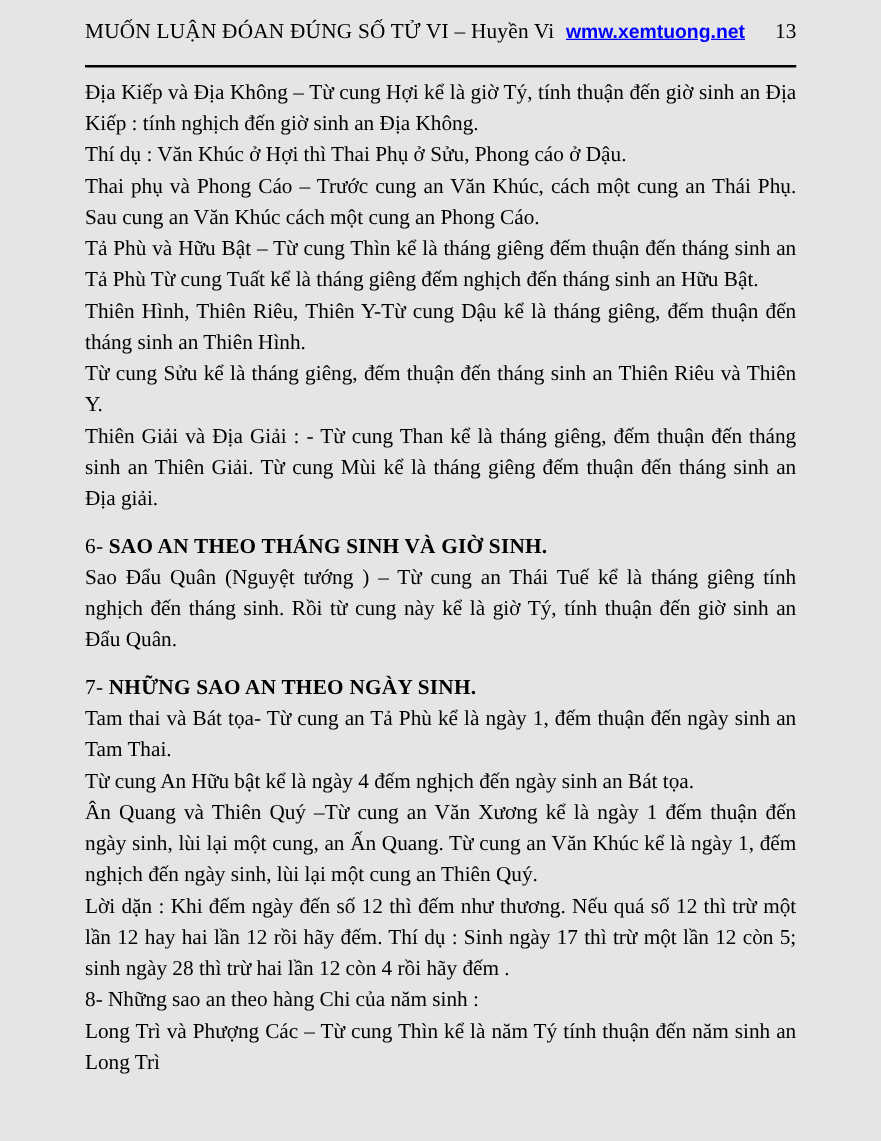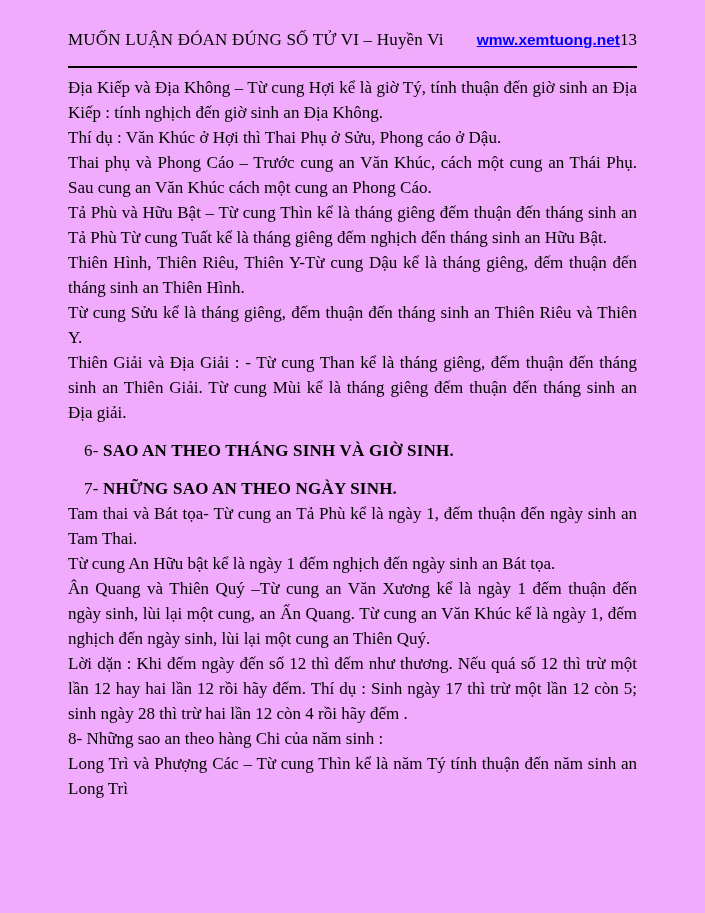--- a/index.html
+++ b/index.html
@@ -6,40 +6,40 @@
     margin: 0;
     padding: 0;
     background: #ffffff;
   }
   .page {
     position: relative;
     width: 705px;
     height: 913px;
     box-sizing: border-box;
     padding: 14px 68px 0 68px;
-    background: #f0abfc;
+    background: #e5e5e5;
     color: #000000;
     font-family: "Liberation Serif", serif;
     overflow: hidden;
   }
   .page-header {
     display: flex;
     justify-content: space-between;
     align-items: baseline;
     font-size: 17px;
     line-height: 22px;
     white-space: nowrap;
   }
   .header-title {
     letter-spacing: 0.2px;
   }
   .header-right {
     display: flex;
     align-items: baseline;
-    margin-top: 15px;
+    gap: 24px;
   }
   .site-link {
     font-family: "Liberation Sans", sans-serif;
     font-weight: bold;
     font-size: 15.5px;
     color: #0000ff;
     text-decoration: underline;
     cursor: pointer;
   }
   .header-divider {
@@ -57,21 +57,20 @@
     margin: 0;
   }
   .document-body p.h-bold {
     font-weight: bold;
     text-align: left;
   }
   .document-body p.h-num {
     margin-top: 13px;
     text-align: left;
     letter-spacing: 0.2px;
-    margin-left: 16px;
   }
   .document-body p.h-num .num {
     font-weight: normal;
   }
   .document-body p.h-num .txt {
     font-weight: bold;
   }
 </style>
 </head>
 <body>
@@ -89,21 +88,22 @@
 
   <main class="document-body">
       <p class="p">Địa Kiếp và Địa Không – Từ cung Hợi kể là giờ Tý, tính thuận đến giờ sinh an Địa Kiếp : tính nghịch đến giờ sinh an Địa Không.</p>
       <p class="p">Thí dụ : Văn Khúc ở Hợi thì Thai Phụ ở Sửu, Phong cáo ở Dậu.</p>
       <p class="p">Thai phụ và Phong Cáo – Trước cung an Văn Khúc, cách một cung an Thái Phụ. Sau cung an Văn Khúc cách một cung an Phong Cáo.</p>
       <p class="p">Tả Phù và Hữu Bật – Từ cung Thìn kể là tháng giêng đếm thuận đến tháng sinh an Tả Phù Từ cung Tuất kể là tháng giêng đếm nghịch đến tháng sinh an Hữu Bật.</p>
       <p class="p">Thiên Hình, Thiên Riêu, Thiên Y-Từ cung Dậu kể là tháng giêng, đếm thuận đến tháng sinh an Thiên Hình.</p>
       <p class="p">Từ cung Sửu kể là tháng giêng, đếm thuận đến tháng sinh an Thiên Riêu và Thiên Y.</p>
       <p class="p">Thiên Giải và Địa Giải : - Từ cung Than kể là tháng giêng, đếm thuận đến tháng sinh an Thiên Giải. Từ cung Mùi kể là tháng giêng đếm thuận đến tháng sinh an Địa giải.</p>
       <p class="h-num"><span class="num">6- </span><span class="txt">SAO AN THEO THÁNG SINH VÀ GIỜ SINH.</span></p>
+      <p class="p">Sao Đẩu Quân (Nguyệt tướng ) – Từ cung an Thái Tuế kể là tháng giêng tính nghịch đến tháng sinh. Rồi từ cung này kể là giờ Tý, tính thuận đến giờ sinh an Đẩu Quân.</p>
       <p class="h-num"><span class="num">7- </span><span class="txt">NHỮNG SAO AN THEO NGÀY SINH.</span></p>
       <p class="p">Tam thai và Bát tọa- Từ cung an Tả Phù kể là ngày 1, đếm thuận đến ngày sinh an Tam Thai.</p>
-      <p class="p">Từ cung An Hữu bật kể là ngày 1 đếm nghịch đến ngày sinh an Bát tọa.</p>
+      <p class="p">Từ cung An Hữu bật kể là ngày 4 đếm nghịch đến ngày sinh an Bát tọa.</p>
       <p class="p">Ân Quang và Thiên Quý –Từ cung an Văn Xương kể là ngày 1 đếm thuận đến ngày sinh, lùi lại một cung, an Ấn Quang. Từ cung an Văn Khúc kể là ngày 1, đếm nghịch đến ngày sinh, lùi lại một cung an Thiên Quý.</p>
       <p class="p">Lời dặn : Khi đếm ngày đến số 12 thì đếm như thương. Nếu quá số 12 thì trừ một lần 12 hay hai lần 12 rồi hãy đếm. Thí dụ : Sinh ngày 17 thì trừ một lần 12 còn 5; sinh ngày 28 thì trừ hai lần 12 còn 4 rồi hãy đếm .</p>
       <p class="p">8- Những sao an theo hàng Chi của năm sinh :</p>
       <p class="p">Long Trì và Phượng Các – Từ cung Thìn kể là năm Tý tính thuận đến năm sinh an Long Trì</p>
     </main>
 </div>
 
 </body></html>

